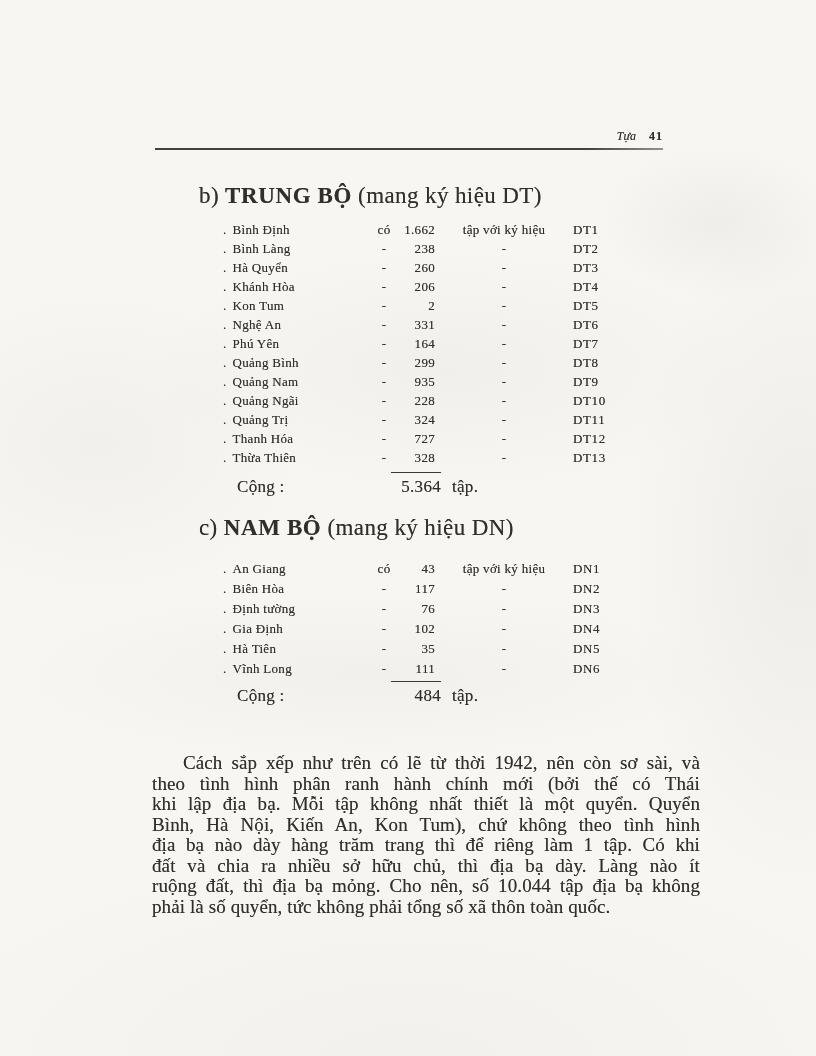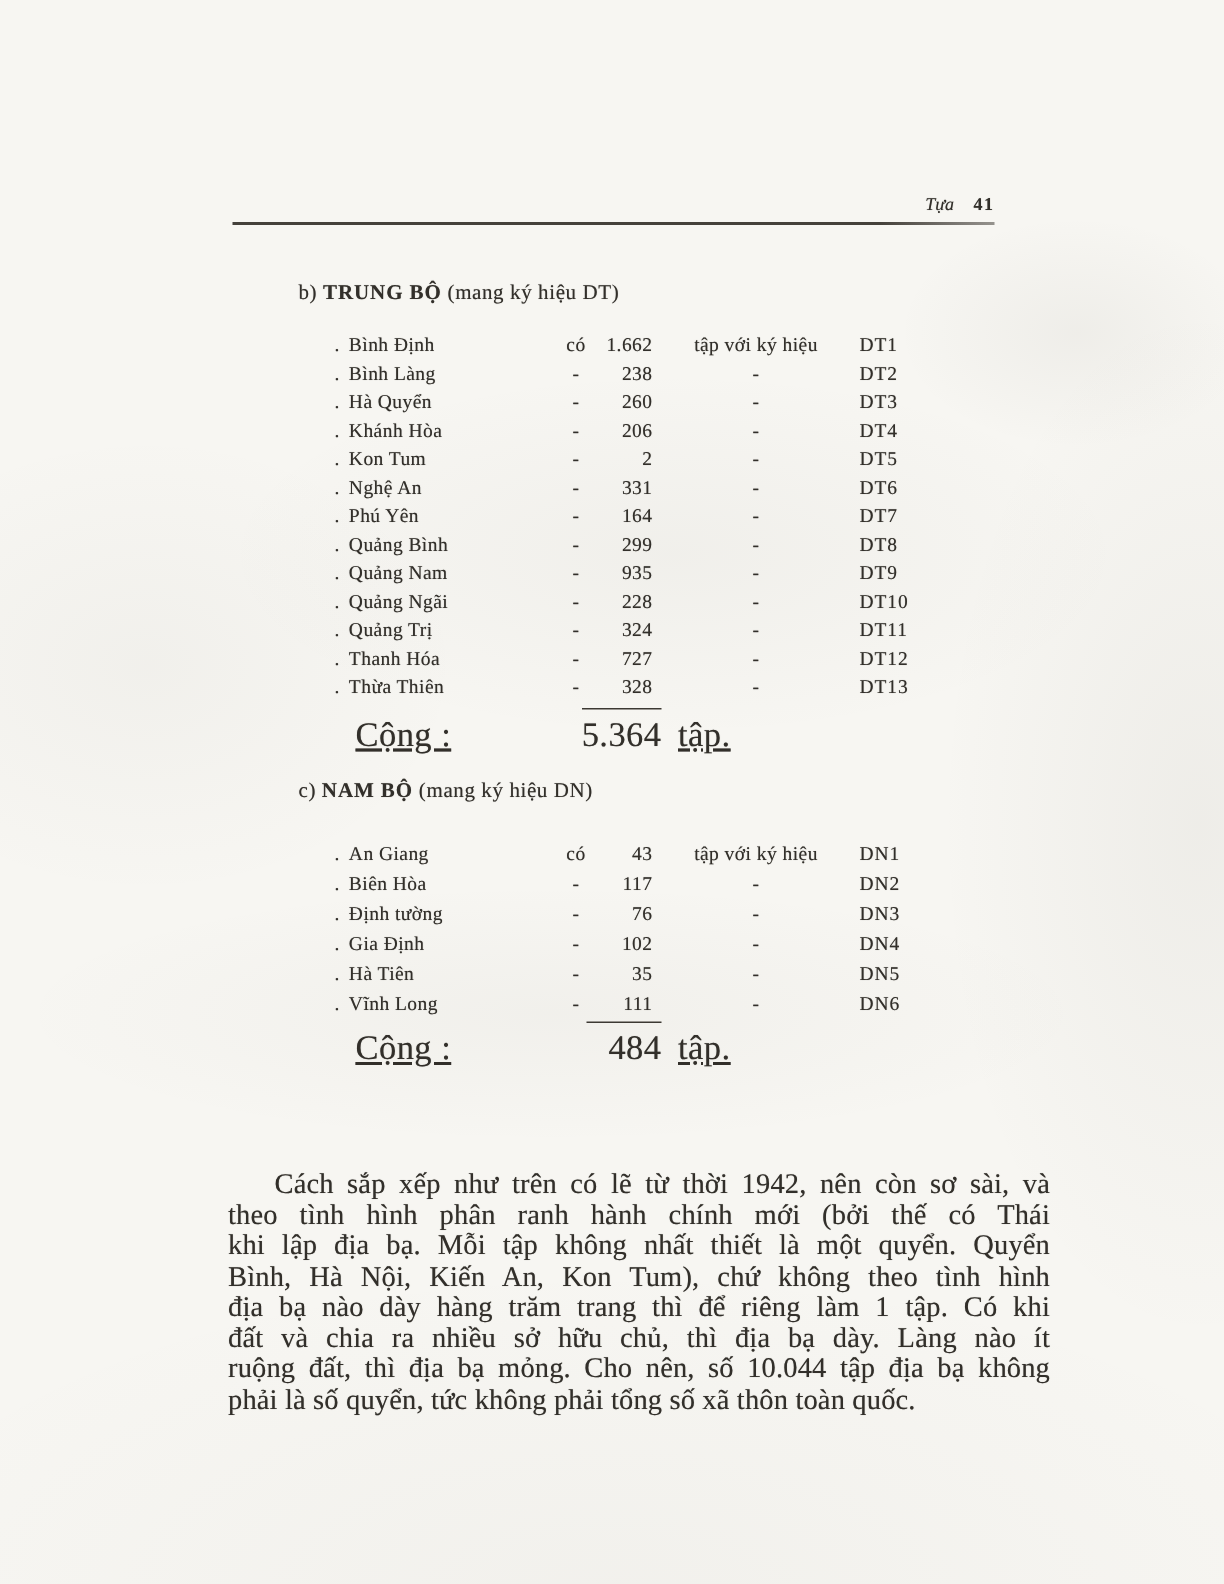--- a/index.html
+++ b/index.html
@@ -32,55 +32,55 @@
   }
   .running-head .head-title{font-style:italic;}
   .running-head .head-page{font-weight:700;margin-left:13px;letter-spacing:1px;}
   .head-rule{
     position:absolute;top:148px;left:155px;width:508px;height:2px;
     background:linear-gradient(to right, #45413b 0%, #45413b 85%, rgba(69,65,59,.55) 100%);
   }
 
   .sec-head{
     position:absolute;left:199px;margin:0;
-    font-size:14px;font-weight:400;line-height:22px;letter-spacing:.4px;white-space:nowrap;
+    font-size:23px;font-weight:400;line-height:22px;letter-spacing:.4px;white-space:nowrap;
   }
   .sec-head b{font-weight:700;letter-spacing:.6px;}
   .sec-head-b{top:185px;}
   .sec-head-c{top:517px;}
 
   .tbl{position:absolute;left:210px;font-size:13px;letter-spacing:.3px;}
   .tbl-b{top:220px;}
   .tbl-b .trow{line-height:19px;}
   .tbl-c{top:559px;}
   .tbl-c .trow{line-height:20px;}
   .trow{display:grid;grid-template-columns:163px 22px 40px 138px auto;white-space:nowrap;}
   .c-name{padding-left:13px;}
   .bullet{margin-right:6px;}
   .c-prefix{text-align:center;}
   .c-value{text-align:right;}
   .c-mid{text-align:center;}
   .c-code{padding-left:0px;letter-spacing:.6px;}
 
   .total-row{
-    position:absolute;left:210px;font-size:23px;letter-spacing:.3px;
-    display:grid;grid-template-columns:163px 68px auto;white-space:nowrap;text-decoration:underline;
+    position:absolute;left:210px;font-size:17px;letter-spacing:.3px;
+    display:grid;grid-template-columns:163px 68px auto;white-space:nowrap;
   }
   .total-b{top:472px;}
   .total-c{top:681px;}
   .t-label{padding-left:27px;padding-top:5px;}
   .t-value{text-align:right;}
   .t-value .overlined{
     display:inline-block;min-width:50px;text-align:right;
     border-top:1.7px solid #3c3933;padding-top:4px;
   }
   .t-unit{padding-left:11px;padding-top:5px;}
 
   .para{
-    position:absolute;top:780px;left:152px;width:548px;
+    position:absolute;top:753px;left:152px;width:548px;
     font-size:19px;letter-spacing:.1px;
   }
   .para-line{
     line-height:20.5px;white-space:nowrap;
     text-align:justify;text-align-last:justify;
   }
   .para-line:first-child{text-indent:31px;}
   .para-line:last-child{text-align-last:left;}
 </style>
 </head>

